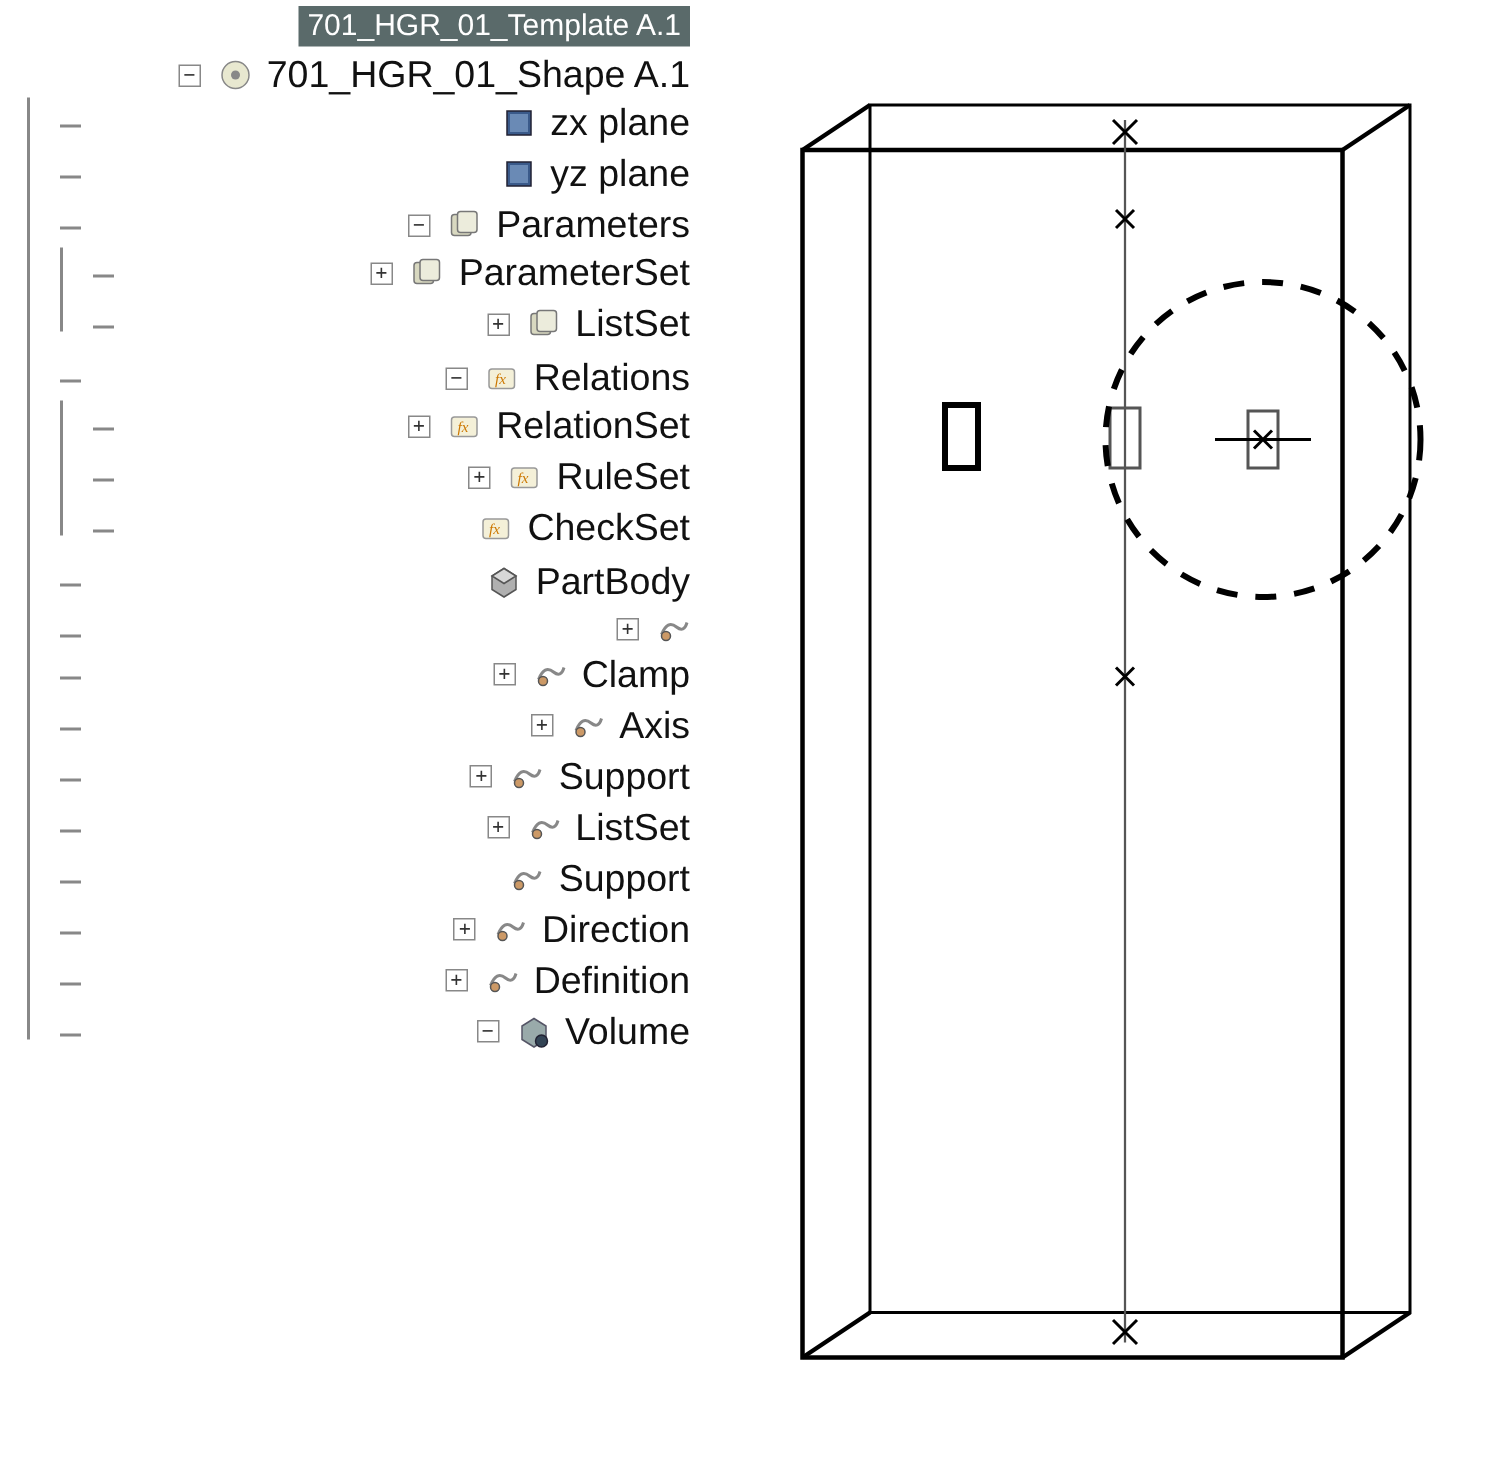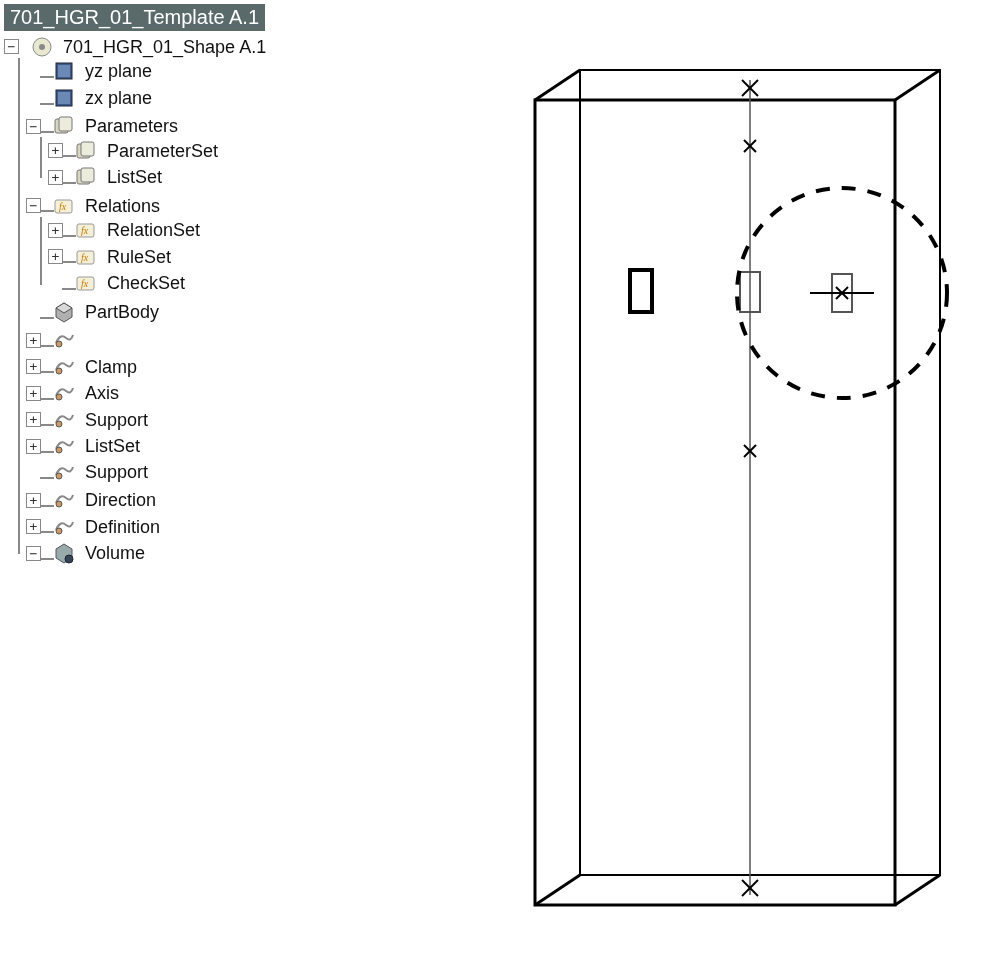--- a/index.html
+++ b/index.html
@@ -11,20 +11,21 @@
     color: #000;
     width: 1000px;
     height: 974px;
     position: relative;
     overflow: hidden;
   }
   .container {
     display: flex;
     width: 100%;
     height: 100%;
+    text-align: right;
   }
   .tree-panel {
     width: 460px;
     padding: 4px 0 0 4px;
   }
   .viewport {
     flex: 1;
     position: relative;
   }
   
@@ -92,21 +93,21 @@
   }
   .icon {
     width: 22px;
     height: 22px;
     display: inline-flex;
     align-items: center;
     justify-content: center;
   }
   .icon svg { width: 22px; height: 22px; }
   .label {
-    font-size: 18px;
+    font-size: 25px;
     color: #111;
     padding-top:1px;
   }
 </style>
 </head>
 <body>
 
 <div class="container">
   <div class="tree-panel">
     <div class="root">
@@ -122,30 +123,30 @@
             </span>
             <span class="label">701_HGR_01_Shape A.1</span>
           </div><ul>
             <li><div class="row">
                 <span class="expander none"></span>
                 <span class="icon">
                   <svg viewBox="0 0 22 22">
                     <use href="#ic-plane"></use>
                   </svg>
                 </span>
+                <span class="label">zx plane</span>
+              </div></li>
+            <li><div class="row">
+                <span class="expander none"></span>
+                <span class="icon">
+                  <svg viewBox="0 0 22 22">
+                    <use href="#ic-plane"></use>
+                  </svg>
+                </span>
                 <span class="label">yz plane</span>
-              </div></li>
-            <li><div class="row">
-                <span class="expander none"></span>
-                <span class="icon">
-                  <svg viewBox="0 0 22 22">
-                    <use href="#ic-plane"></use>
-                  </svg>
-                </span>
-                <span class="label">zx plane</span>
               </div></li>
             <li><div class="row">
                 <span class="expander">−</span>
                 <span class="icon">
                   <svg viewBox="0 0 22 22">
                     <use href="#ic-params"></use>
                   </svg>
                 </span>
                 <span class="label">Parameters</span>
               </div><ul>

